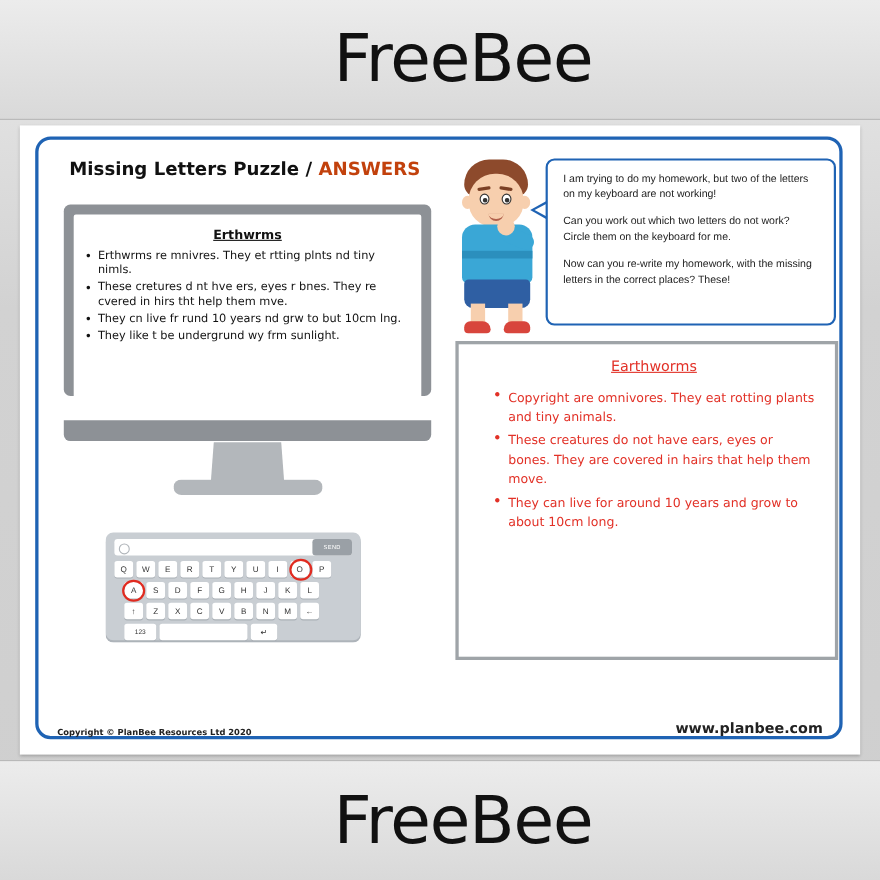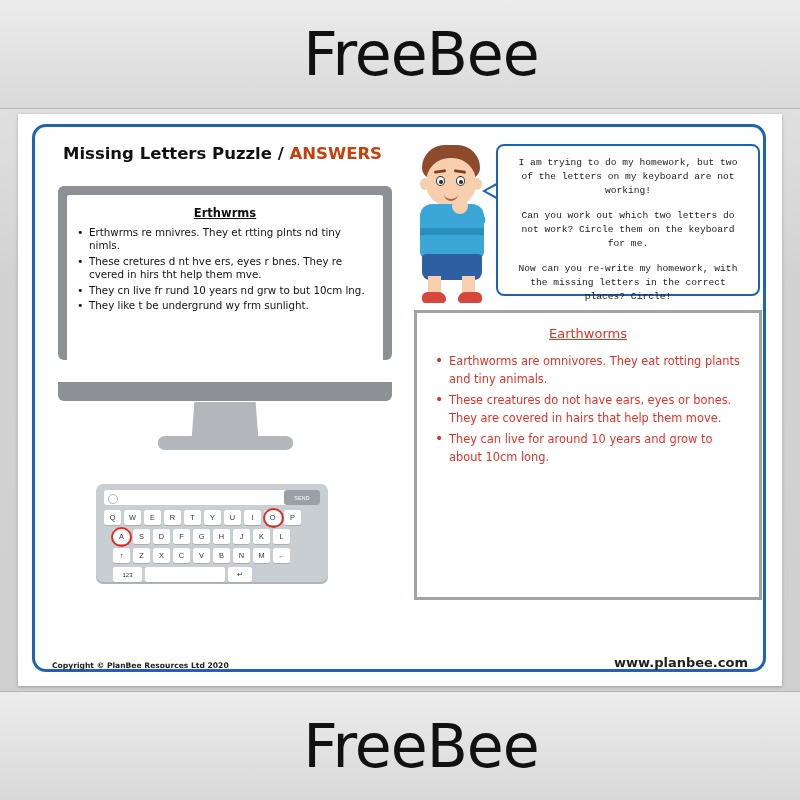--- a/index.html
+++ b/index.html
@@ -317,38 +317,38 @@
     position: absolute;
     left: 468px;
     top: 70px;
     width: 0; height: 0;
     border-top: 7px solid transparent;
     border-bottom: 7px solid transparent;
     border-right: 13px solid #ffffff;
   }
   .bubble p {
     margin: 0 0 11px 0;
-    font-family: Liberation Mono, monospace;
+    font-family: Liberation Sans, sans-serif;
     font-size: 9.6px;
     line-height: 14px;
     color: #222;
-    text-align: center;
   }
   .bubble p:last-child { margin-bottom: 0; }
 
   
   .answers {
     position: absolute;
     left: 396px;
     top: 196px;
     width: 348px;
     height: 290px;
     border: 3px solid #9fa4a8;
     background: #ffffff;
     box-sizing: border-box;
+    padding-left: 13px;
   }
   .answers-head {
     text-align: center;
     font-family: "DejaVu Sans", sans-serif;
     font-size: 13px;
     color: #e23127;
     text-decoration: underline;
     margin: 13px 0 12px 0;
   }
   .answers-list {
@@ -500,27 +500,27 @@
       <div class="boy-leg-r"></div>
       <div class="boy-shoe-l"></div>
       <div class="boy-shoe-r"></div>
     </div>
 
     <div class="bubble-tail"></div>
     <div class="bubble-tail-inner"></div>
     <div class="bubble">
       <p>I am trying to do my homework, but two of the letters on my keyboard are not working!</p>
       <p>Can you work out which two letters do not work? Circle them on the keyboard for me.</p>
-      <p>Now can you re-write my homework, with the missing letters in the correct places? Circle!</p>
+      <p>Now can you re-write my homework, with the missing letters in the correct places? These!</p>
     </div>
 
     <div class="answers">
       <div class="answers-head">Earthworms</div>
       <ul class="answers-list">
-        <li>Earthworms are omnivores.  They eat rotting plants and tiny animals.</li>
+        <li>Copyright are omnivores.  They eat rotting plants and tiny animals.</li>
         <li>These creatures do not have ears, eyes or bones.  They are covered in hairs that help them move.</li>
         <li>They can live for around 10 years and grow to about 10cm long.</li>
       </ul>
     </div>
 
     <div class="copyright">Copyright © PlanBee Resources Ltd 2020</div>
     <div class="weblink">www.planbee.com</div>
   </div>
 
   <div class="band-line" style="bottom:108px;"></div>

